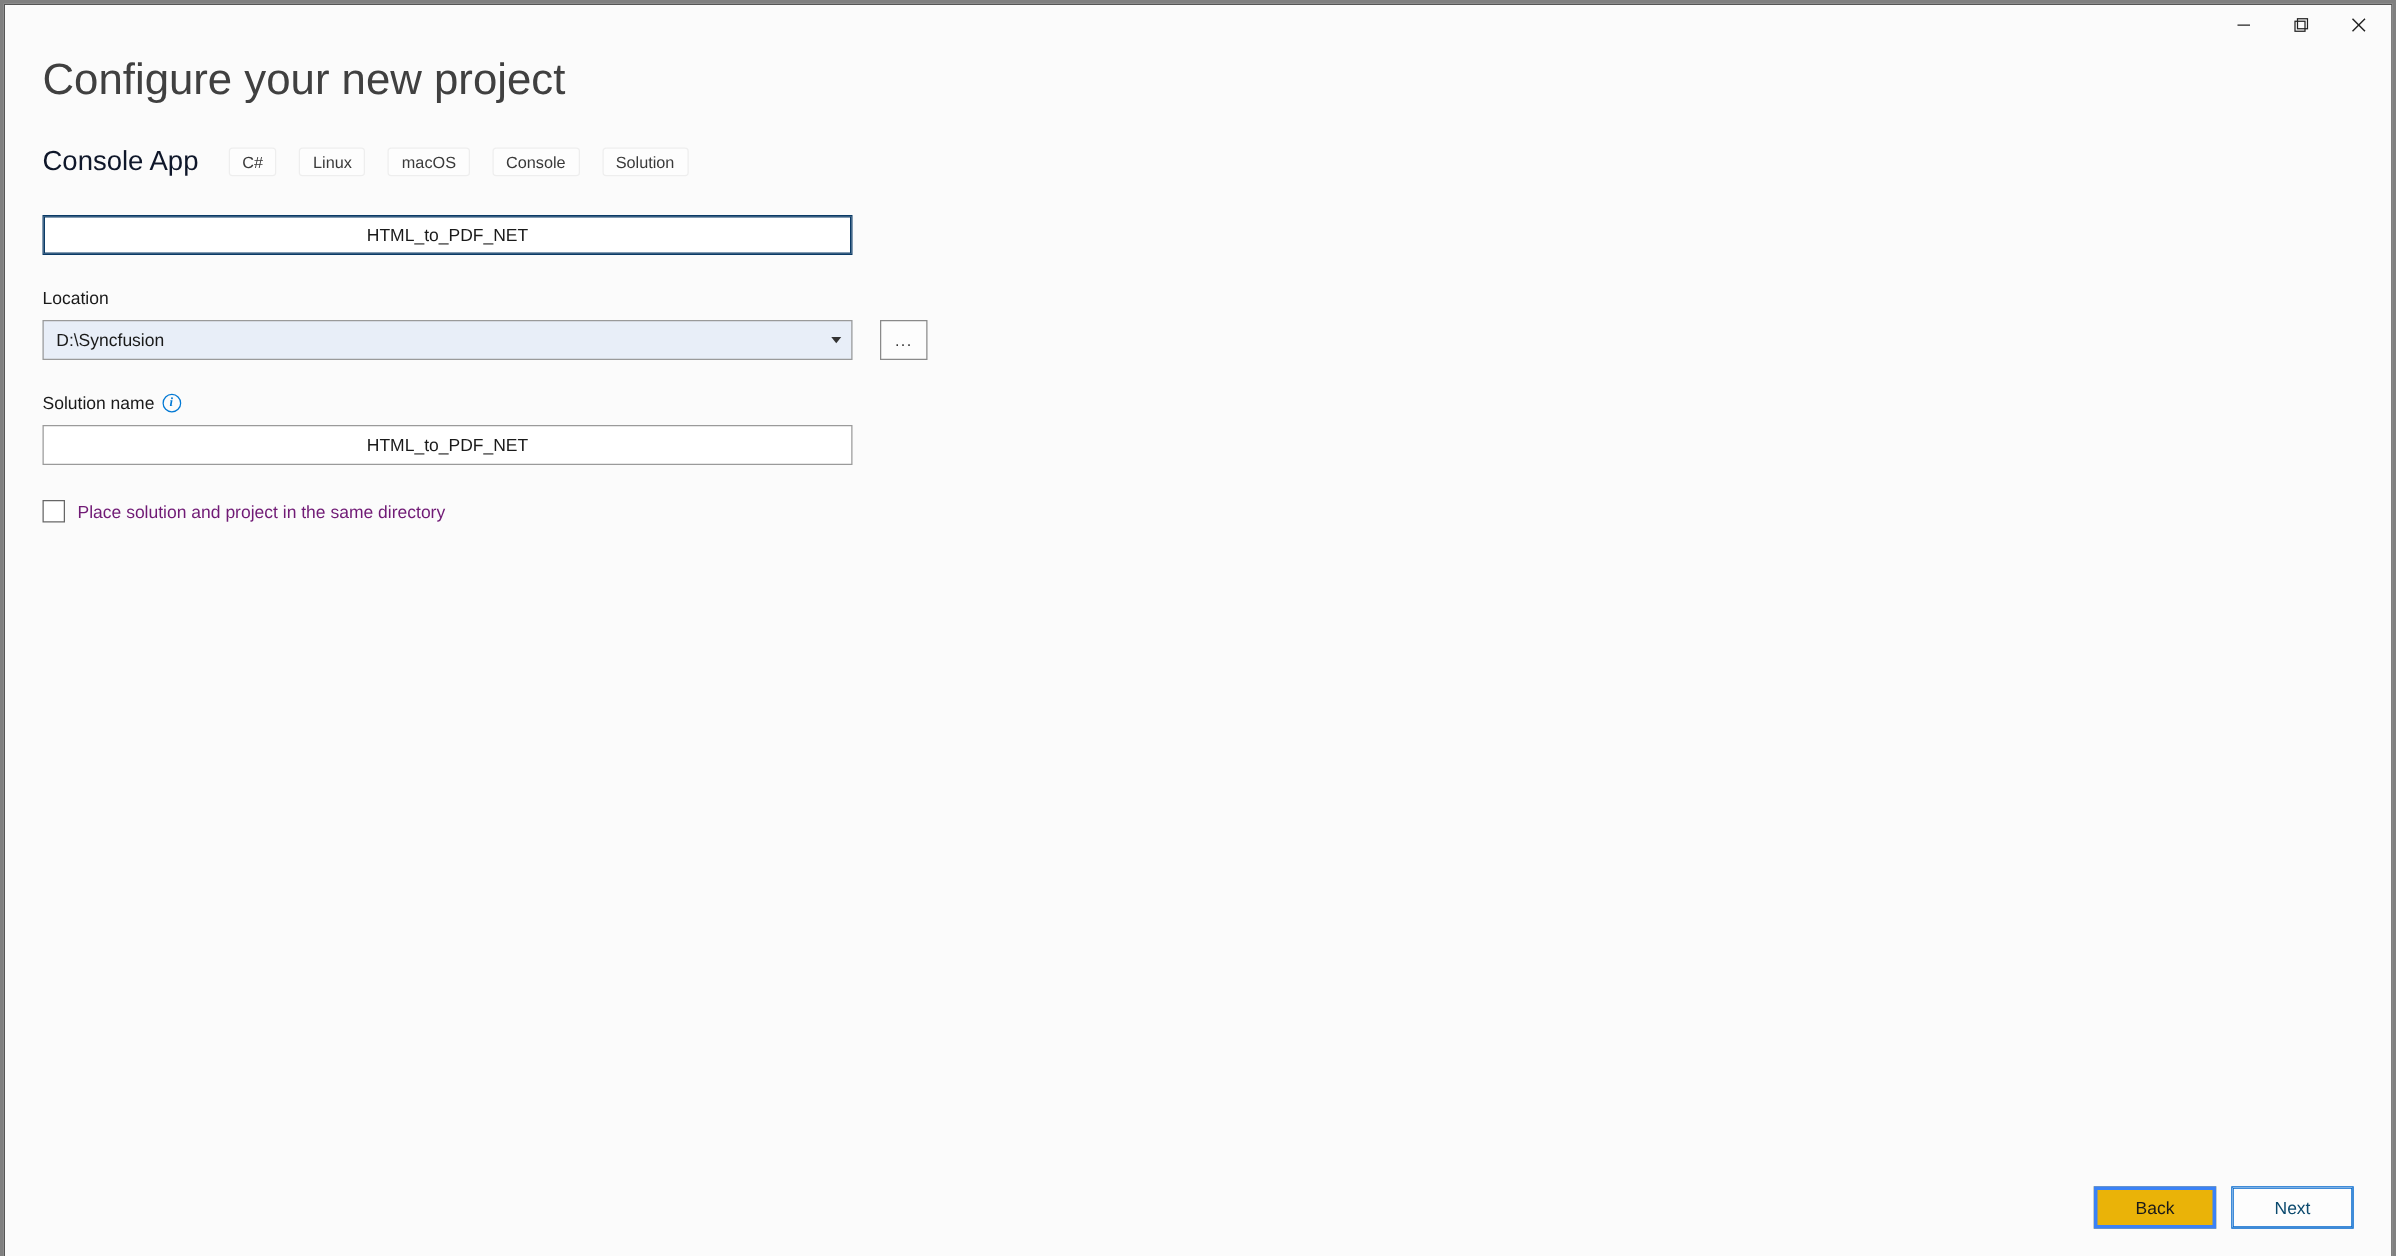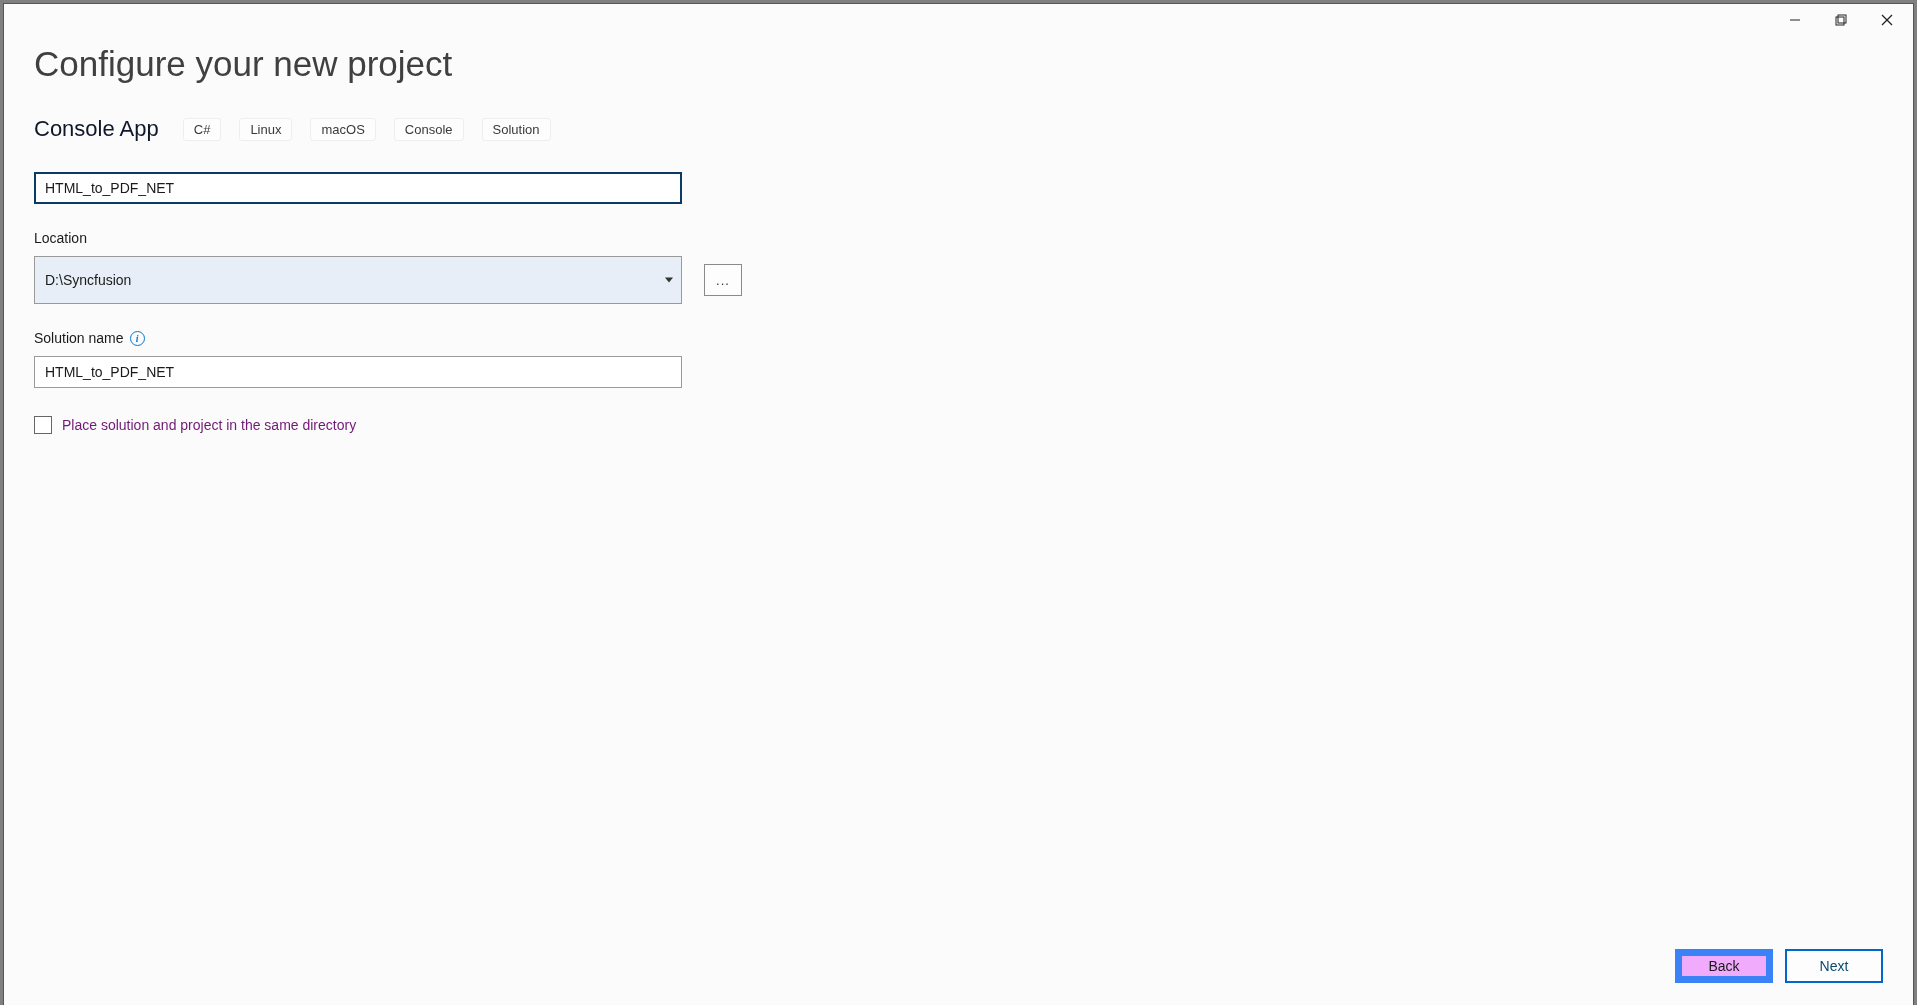--- a/index.html
+++ b/index.html
@@ -91,38 +91,39 @@
     color: #0078d4;
     font-style: italic;
     font-family: Georgia, serif;
   }
   .text-input {
     width: 648px;
     height: 32px;
     border: 1px solid #9a9a9a;
     background: #fff;
     font-size: 14px;
-    padding: 0 10px;
+    padding: 0 22px;
     color: #1a1a1a;
     outline: none;
+    text-align: center;
   }
   .text-input.focused {
     border: 1px solid #0a3a66;
     box-shadow: 0 0 0 1px #0a3a66 inset;
   }
   .field-block { margin-bottom: 26px; }
   .location-row {
     display: flex;
     align-items: center;
     gap: 22px;
   }
   .combo {
     position: relative;
     width: 648px;
-    height: 48px;
+    height: 32px;
     border: 1px solid #9a9a9a;
     background: #e8eef8;
     display: flex;
     align-items: center;
     padding: 0 10px;
     font-size: 14px;
     color: #1a1a1a;
   }
   .combo .caret {
     position: absolute;
@@ -164,22 +165,22 @@
   .footer {
     margin-top: auto;
     display: flex;
     justify-content: flex-end;
     gap: 12px;
     padding-bottom: 4px;
   }
   .btn {
     width: 98px;
     height: 34px;
-    border: 7px solid #3b82f6;
-    background: #f0abfc;
+    border: 3px solid #3b82f6;
+    background: #eab308;
     font-size: 14px;
     color: #1a1a1a;
     display: flex;
     align-items: center;
     justify-content: center;
   }
   .btn-primary {
     border: 1px solid #0066cc;
     background: #fdfdfd;
     box-shadow: 0 0 0 1px #0066cc inset;

